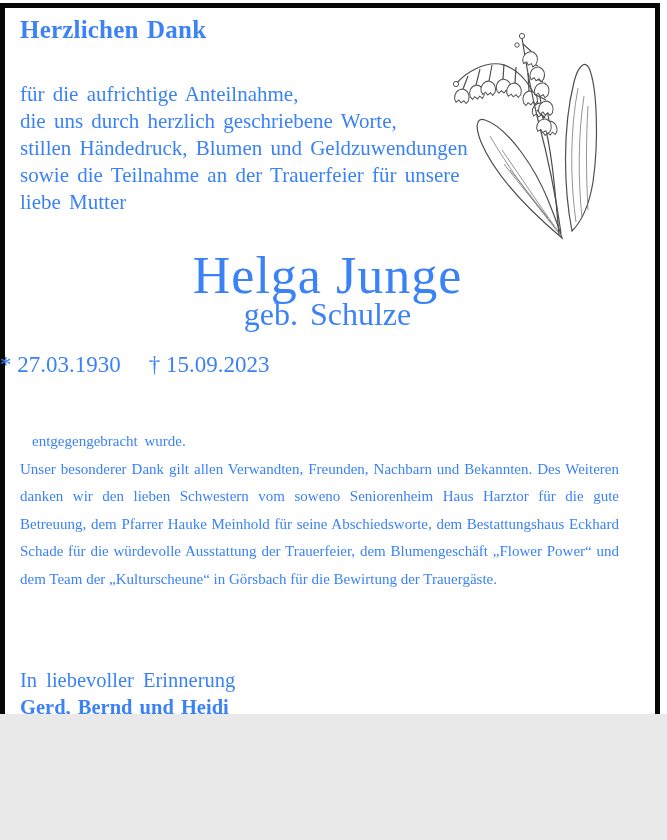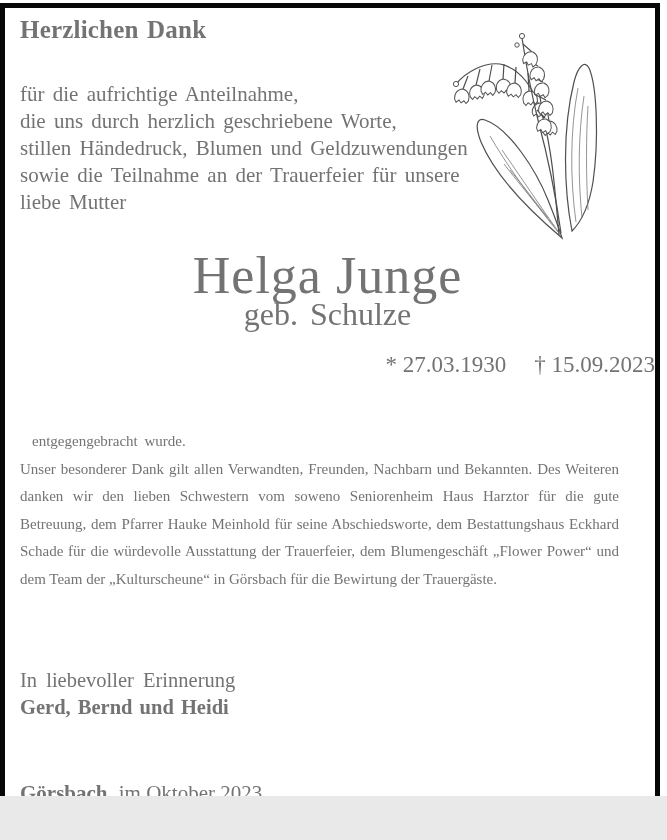--- a/index.html
+++ b/index.html
@@ -1,22 +1,22 @@
 <!DOCTYPE html>
 <html lang="de"><head>
 <meta charset="utf-8">
 <style>
   html, body { margin: 0; padding: 0; background: #e9e9e9; }
   .page {
     position: relative;
     width: 667px;
-    height: 796px;
+    height: 714px;
     background: #ffffff;
     font-family: "Liberation Serif", "DejaVu Serif", serif;
-    color: #737373;
+    color: #3b82f6;
     overflow: hidden;
   }
   .frame {
     position: absolute;
     left: 0; top: 3px;
     width: 660px; height: 830px;
     border: 5px solid #070707;
     border-bottom-width: 3px;
     box-sizing: border-box;
     pointer-events: none;
@@ -56,21 +56,21 @@
     left: 0; top: 296px;
     width: 655px;
     text-align: center;
     font-size: 32px;
     word-spacing: 4px;
   }
   .dates {
     position: absolute;
     left: 0; top: 352px;
     width: 655px;
-    text-align: right;
+    text-align: left;
     font-size: 23px;
   }
   .dates .birth { margin-right: 14px; }
   .dates .death { margin-left: 14px; }
   .body-first {
     position: absolute;
     left: 32px; top: 428px;
     font-size: 15px;
     line-height: 27.5px;
     word-spacing: 3px;

